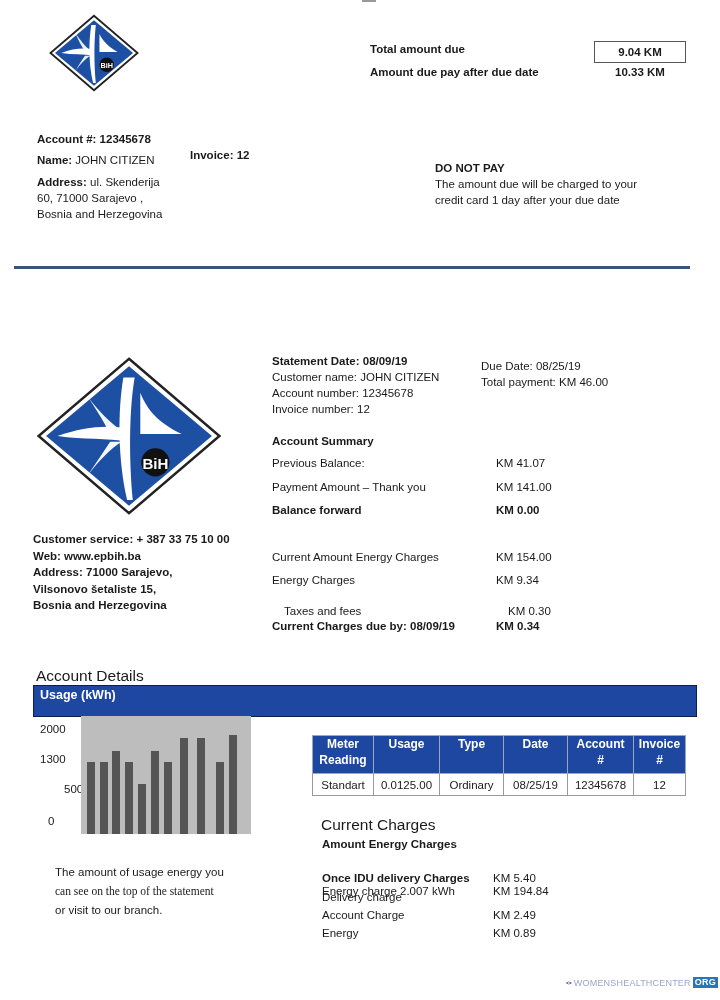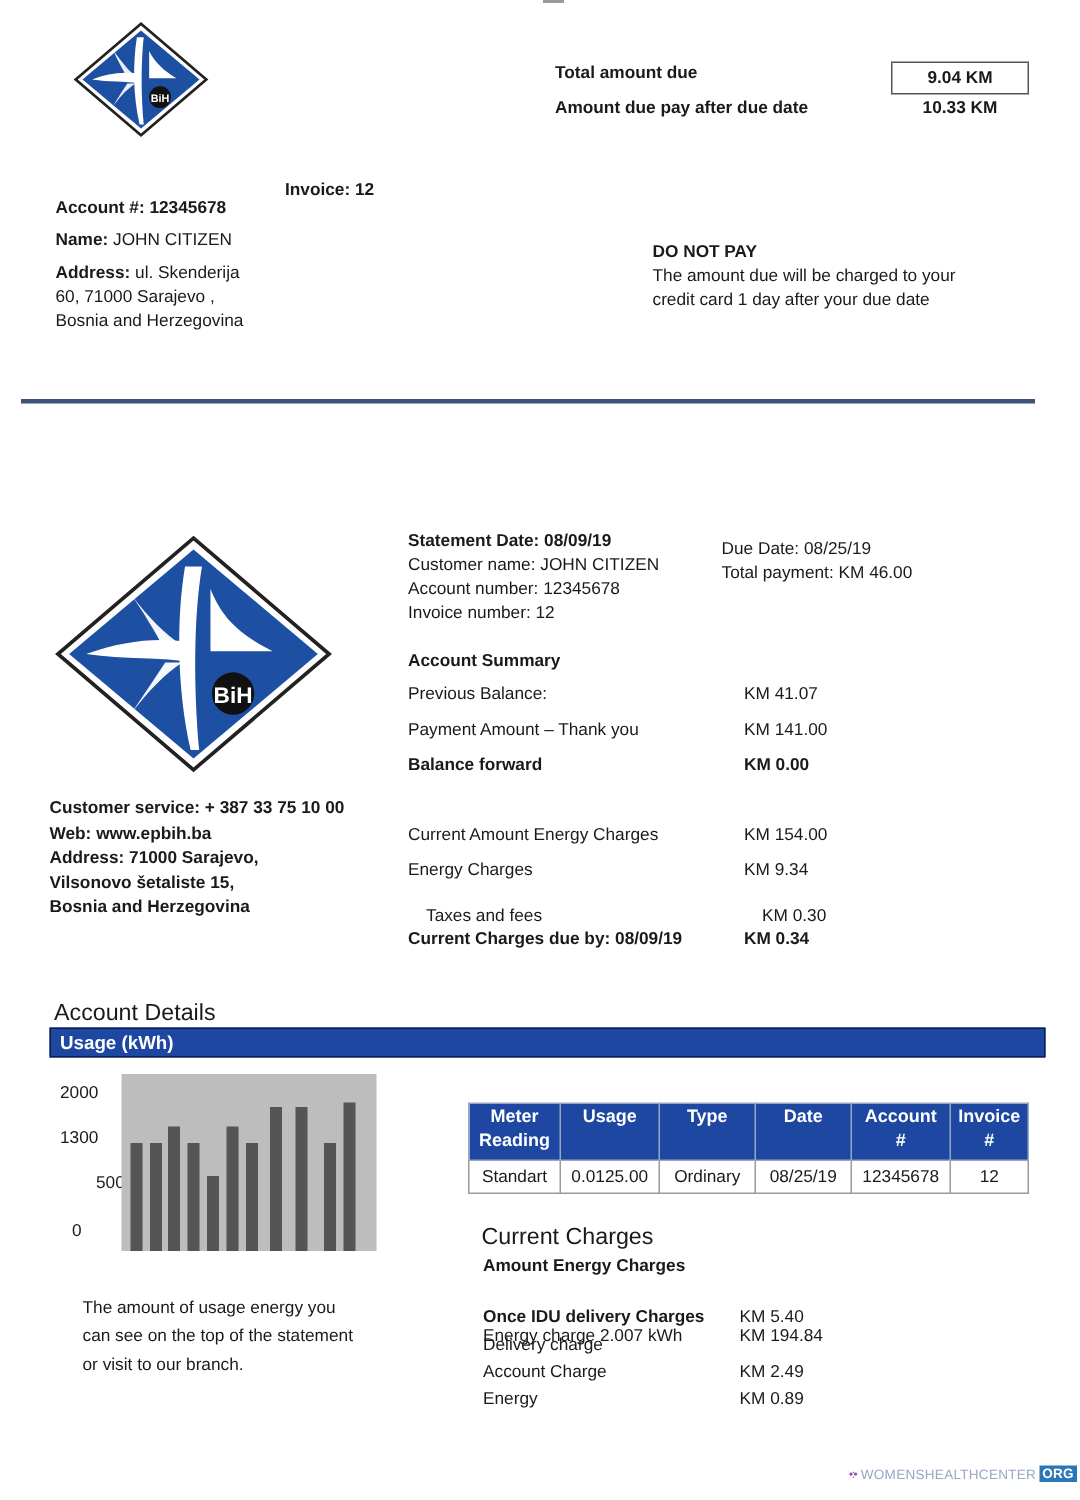--- a/index.html
+++ b/index.html
@@ -17,21 +17,21 @@
 
   .divider { left: 14px; top: 266px; width: 676px; height: 3px; background: #3d5277; }
 
   
   .sum-row { left: 272px; width: 320px; height: 18px; font-size: 11.5px; }
   .sum-row .lbl { position: absolute; left: 0; }
   .sum-row .val { position: absolute; left: 224px; }
 
   
   .acct-details-title { left: 36px; top: 667px; font-size: 15.5px; }
-  .usage-bar { left: 33px; top: 685px; width: 664px; height: 20px; background: #1d47a1; border: 1px solid #0b1f52; color: #fff; font-weight: bold; font-size: 12.5px; line-height: 18px; padding-left: 6px; }
+  .usage-bar { left: 33px; top: 685px; width: 664px; height: 32px; background: #1d47a1; border: 1px solid #0b1f52; color: #fff; font-weight: bold; font-size: 12.5px; line-height: 18px; padding-left: 6px; }
 
   
   .chart-bg { left: 81px; top: 716px; width: 170px; height: 118px; background: #bdbdbd; }
   .chart-bar { position: absolute; bottom: 0; width: 8px; background: #555555; }
   .y-tick { font-size: 11.5px; width: 30px; text-align: left; }
 
   
   table.meter { position: absolute; left: 312px; top: 723px; border-collapse: collapse; font-size: 11.5px; margin-top: 12px; }
   table.meter th { background: #1d47a1; color: #fff; font-weight: bold; font-size: 12px; line-height: 16px; border: 1px solid #9aa7c4; padding: 0 4px; vertical-align: top; height: 38px; text-align: center; }
   table.meter td { border: 1px solid #9a9a9a; height: 22px; text-align: center; padding: 0 4px; }
@@ -64,21 +64,21 @@
     <text x="64" y="59.5" font-size="8" fill="#fff" text-anchor="middle" font-family="Liberation Sans, sans-serif" font-weight="bold">BiH</text>
   </svg>
 </div>
 
 <div class="abs due-label" style="left:370px; top:43px;">Total amount due</div>
 <div class="abs due-box">9.04 KM</div>
 <div class="abs due-label" style="left:370px; top:66px;">Amount due pay after due date</div>
 <div class="abs due-late">10.33 KM</div>
 
 <div class="abs t b" style="left:37px; top:132px;">Account #:  12345678</div>
-<div class="abs t b" style="left:190px; top:120px;">Invoice: 12</div>
+<div class="abs t b" style="left:190px; top:148px;">Invoice: 12</div>
 <div class="abs t" style="left:37px; top:153px;">
   <span class="b">Name:</span>
   <span>JOHN CITIZEN</span>
 </div>
 <div class="abs t" style="left:37px; top:175px;">
   <span class="b">Address:</span>
   <span>ul. Skenderija</span>
 </div>
 <div class="abs t" style="left:37px; top:191px;">60, 71000 Sarajevo ,</div>
 <div class="abs t" style="left:37px; top:207px;">Bosnia and Herzegovina</div>
@@ -163,21 +163,21 @@
     <div class="chart-bar" style="left: 57px; height: 50px; background: rgb(85, 85, 85);"></div>
     <div class="chart-bar" style="left: 70px; height: 83px; background: rgb(85, 85, 85);"></div>
     <div class="chart-bar" style="left: 83px; height: 72px; background: rgb(85, 85, 85);"></div>
     <div class="chart-bar" style="left: 99px; height: 96px; background: rgb(85, 85, 85);"></div>
     <div class="chart-bar" style="left: 116px; height: 96px; background: rgb(85, 85, 85);"></div>
     <div class="chart-bar" style="left: 135px; height: 72px; background: rgb(85, 85, 85);"></div>
     <div class="chart-bar" style="left: 148px; height: 99px; background: rgb(85, 85, 85);"></div>
   </div>
 
 <div class="abs t" style="left:55px; top:865px;">The amount of usage energy you</div>
-<div class="abs t" style="left:55px; top:884px;">can see on the top of the statement</div>
+<div class="abs t" style="left:55px; top:884px;font-family:Liberation Serif, serif;">can see on the top of the statement</div>
 <div class="abs t" style="left:55px; top:903px;">or visit to our branch.</div>
 
 <table class="meter">
   <thead>
     <tr>
       <th style="width:61px;">Meter Reading</th>
       <th style="width:66px;">Usage</th>
       <th style="width:64px;">Type</th>
       <th style="width:64px;">Date</th>
       <th style="width:66px;">Account #</th>

